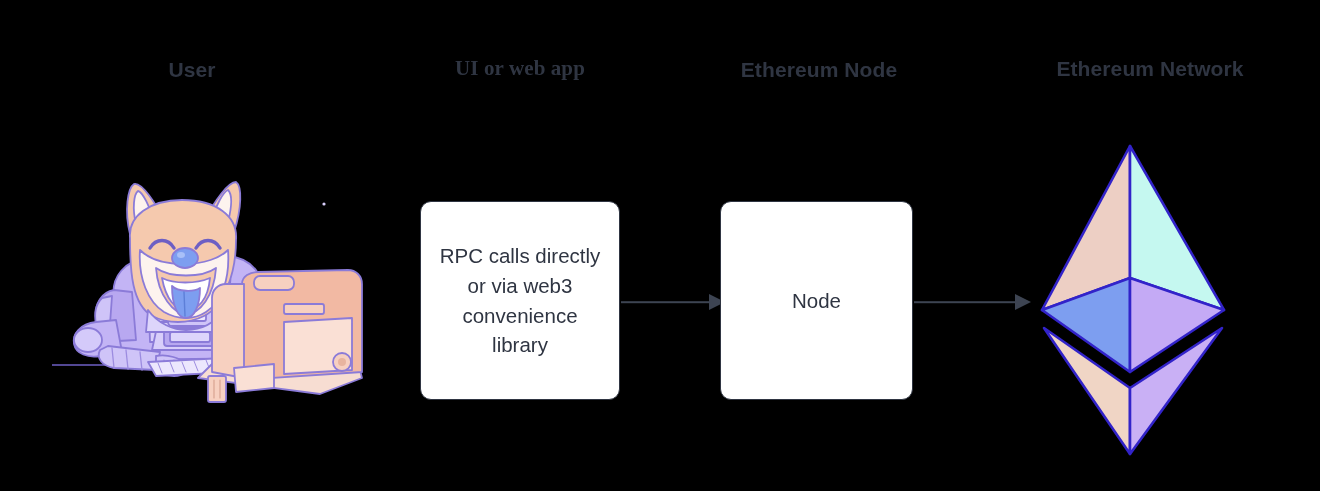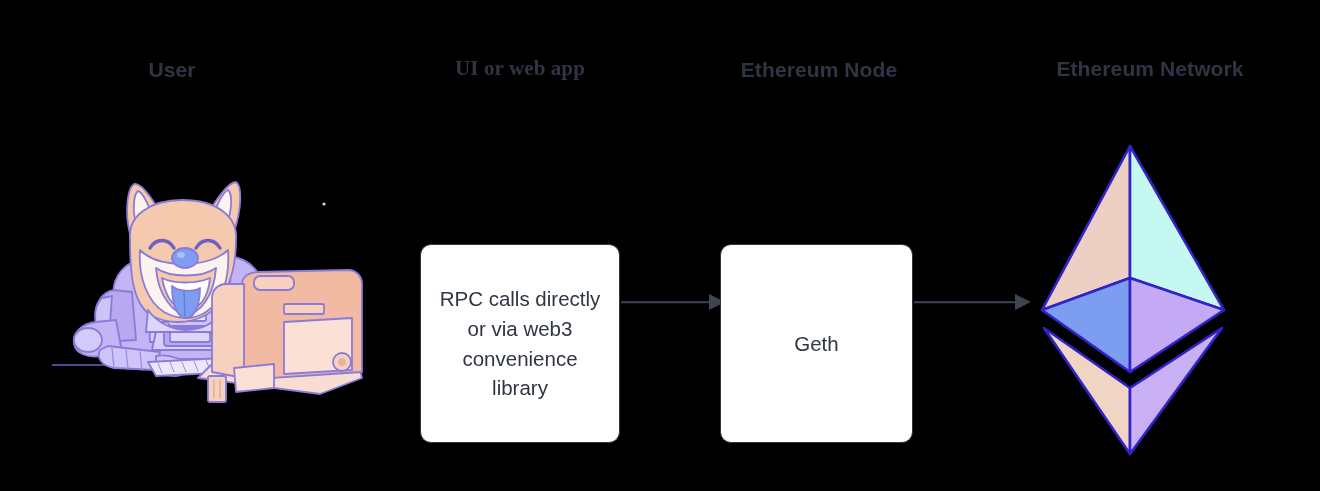--- a/index.html
+++ b/index.html
@@ -25,36 +25,35 @@
     position: absolute;
     font-family: "Liberation Sans", sans-serif;
     font-size: 21px;
     font-weight: bold;
     color: #2f3542;
     letter-spacing: 0.1px;
     white-space: nowrap;
     text-align: center;
     transform: translateX(-50%);
   }
-  #hdr-user      { left: 172px;  top: 58px; }
+  #hdr-user      { left: 192px;  top: 58px; }
   #hdr-ui        { left: 520px;  top: 56px; font-family: Liberation Serif, serif; }
   #hdr-node      { left: 819px;  top: 58px; }
   #hdr-network   { left: 1150px; top: 57px; }
 
   
   .proc-box {
     position: absolute;
     background: #ffffff;
     border: 1.3px solid #2f3542;
     border-radius: 11px;
     display: flex;
     align-items: center;
     justify-content: center;
     padding: 8px 12px;
-    margin-top: 43px;
   }
   .proc-label {
     font-family: "Liberation Sans", sans-serif;
     font-size: 20.5px;
     line-height: 1.45;
     color: #2f3542;
     text-align: center;
     white-space: pre-line;
   }
   #box-rpc  { left: 420px; top: 201px; width: 200px; height: 199px; }
@@ -217,21 +216,21 @@
 convenience
 library</div>
   </div>
 
   <div class="arrow" id="arrow-1">
     <div class="arrow-line"></div>
     <div class="arrow-head"></div>
   </div>
 
   <div class="proc-box" id="box-geth">
-    <div class="proc-label">Geth</div>
+    <div class="proc-label">Node</div>
   </div>
 
   <div class="arrow" id="arrow-2">
     <div class="arrow-line"></div>
     <div class="arrow-head"></div>
   </div>
 
   <div class="illus" id="eth-logo">
     <svg viewBox="0 0 200 320" width="200" height="320" xmlns="http://www.w3.org/2000/svg">
       <g stroke="#3223c9" stroke-width="2.6" stroke-linejoin="round">

